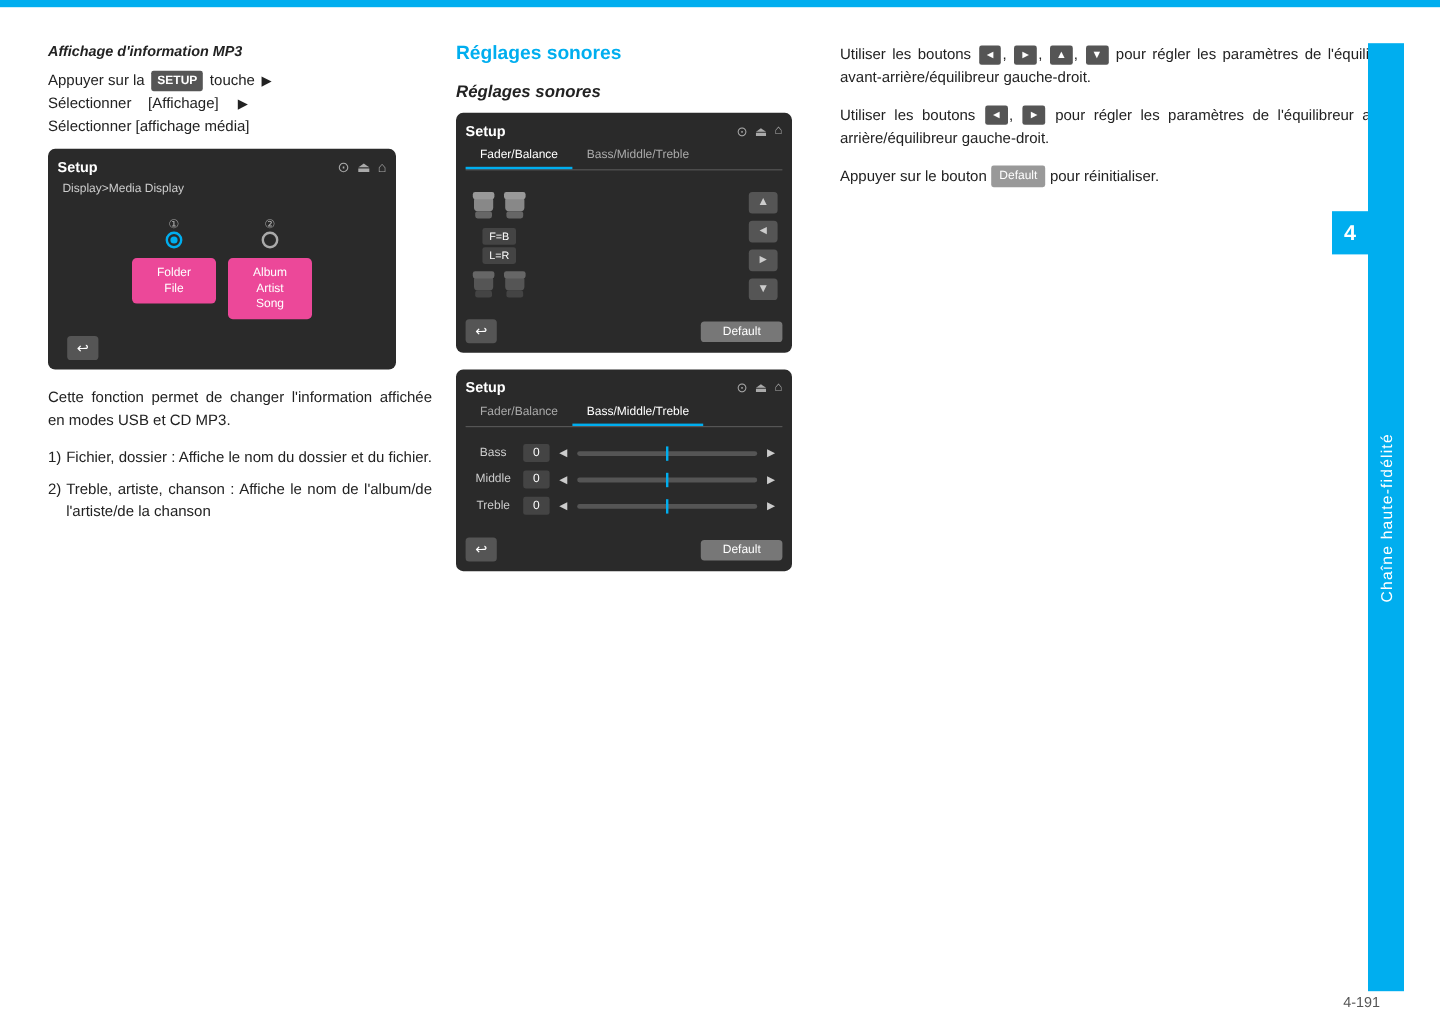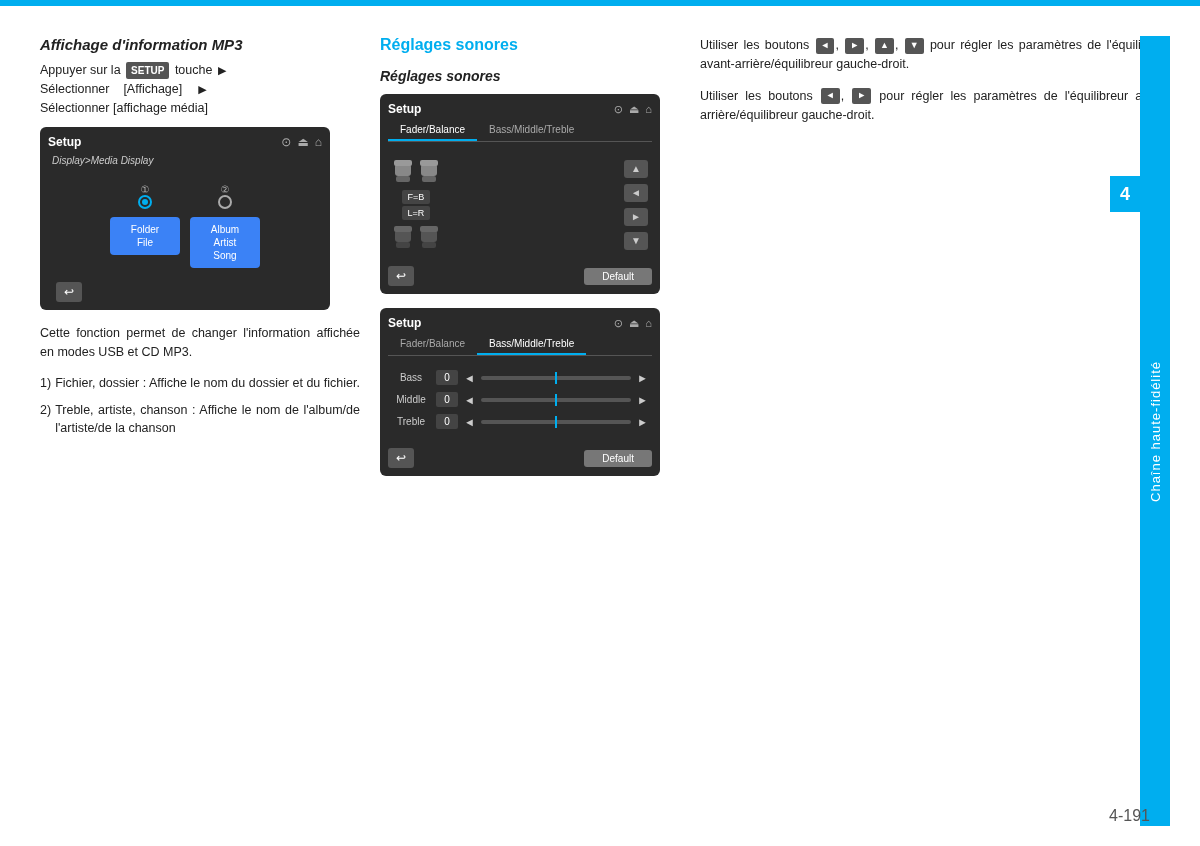--- a/index.html
+++ b/index.html
@@ -31,21 +31,21 @@
     
     .left-col {
       width: 340px;
       flex-shrink: 0;
       padding-right: 20px;
     }
 
     .section-title-bold {
       font-weight: bold;
       font-style: italic;
-      font-size: 15px;
+      font-size: 12px;
       margin-bottom: 8px;
     }
 
     .section-text {
       font-size: 12.5px;
       line-height: 1.5;
       text-align: justify;
       margin-bottom: 10px;
     }
 
@@ -98,21 +98,20 @@
     .setup-screen-icon {
       color: #aaa;
       font-size: 12px;
     }
 
     .setup-screen-subtitle {
       color: #ccc;
       font-size: 10px;
       margin-bottom: 8px;
       padding-left: 4px;
-      font-style: italic;
     }
 
     .setup-options {
       display: flex;
       gap: 10px;
       justify-content: center;
       padding: 10px 0 14px 0;
     }
 
     .setup-option {
@@ -138,21 +137,21 @@
 
     .setup-option-circle.selected::after {
       content: '';
       width: 6px;
       height: 6px;
       border-radius: 50%;
       background: #00aeef;
     }
 
     .setup-option-btn {
-      background: #3b82f6;
+      background: #ec4899;
       color: #fff;
       font-size: 10px;
       padding: 6px 12px;
       border-radius: 4px;
       text-align: center;
       min-width: 70px;
     }
 
     .setup-option-btn-text {
       line-height: 1.3;
@@ -435,23 +434,23 @@
       color: #fff;
       font-size: 13px;
       writing-mode: vertical-lr;
       transform: rotate(180deg);
       white-space: nowrap;
       letter-spacing: 1px;
     }
 
     .page-number {
       position: absolute;
-      bottom: 21px;
+      bottom: 4px;
       right: 50px;
-      font-size: 16px;
+      font-size: 12px;
       color: #555;
     }
 
     
     .chapter-box {
       position: absolute;
       right: 30px;
       top: 140px;
       width: 30px;
       height: 36px;
@@ -649,20 +648,23 @@
     </div>
   </div>
 
   <div class="right-col">
     <p class="right-text">
       Utiliser les boutons <span class="btn-icon">◄</span>, <span class="btn-icon">►</span>, <span class="btn-icon">▲</span>, <span class="btn-icon">▼</span> pour régler les paramètres de l'équilibreur avant-arrière/équilibreur gauche-droit.
     </p>
     <p class="right-text">
       Utiliser les boutons <span class="btn-icon">◄</span>, <span class="btn-icon">►</span> pour régler les paramètres de l'équilibreur avant-arrière/équilibreur gauche-droit.
     </p>
+    <p class="right-text">
+      Appuyer sur le bouton <span class="default-inline-btn">Default</span> pour réinitialiser.
+    </p>
 
     <div class="chapter-box">
       <span>4</span>
     </div>
 
     <div class="side-tab-wrapper">
       <span class="side-tab-text">Chaîne haute-fidélité</span>
     </div>
   </div>
 

